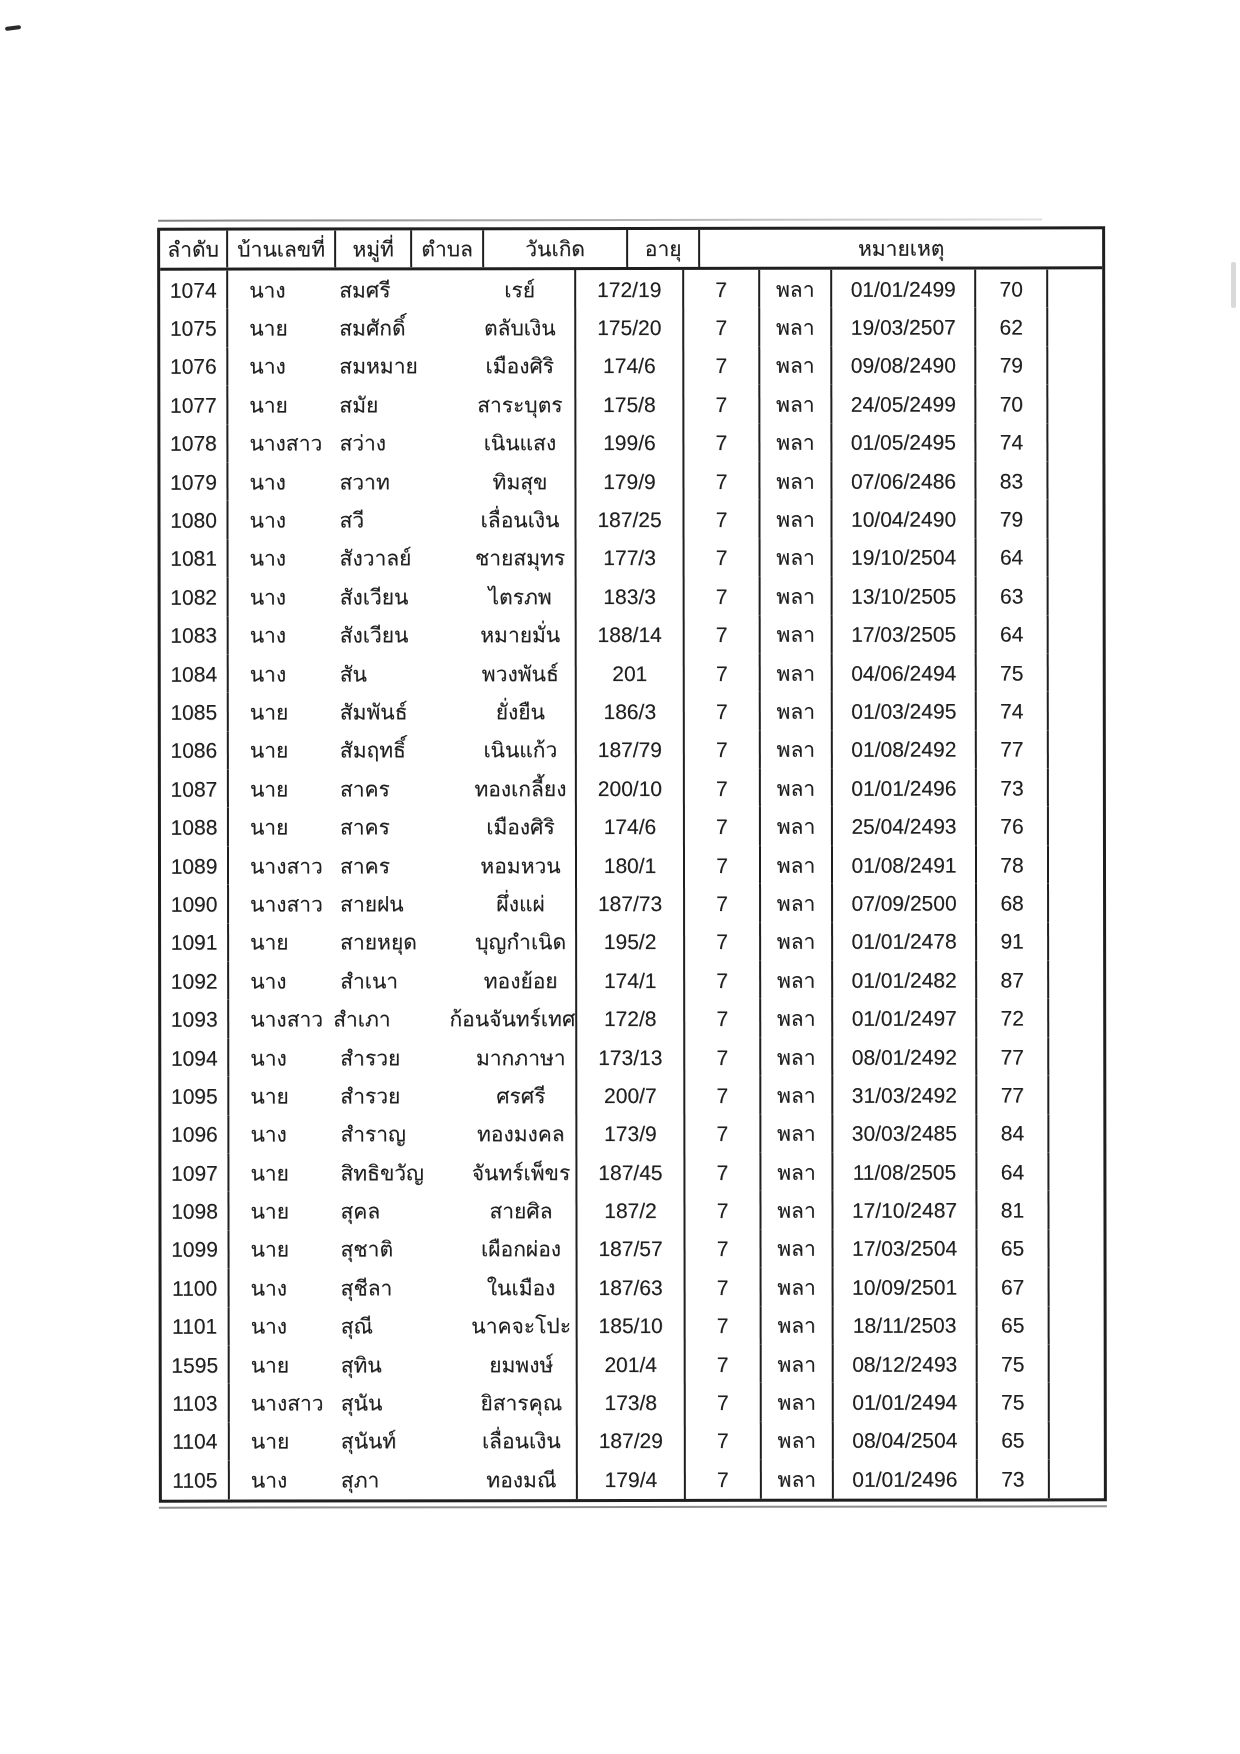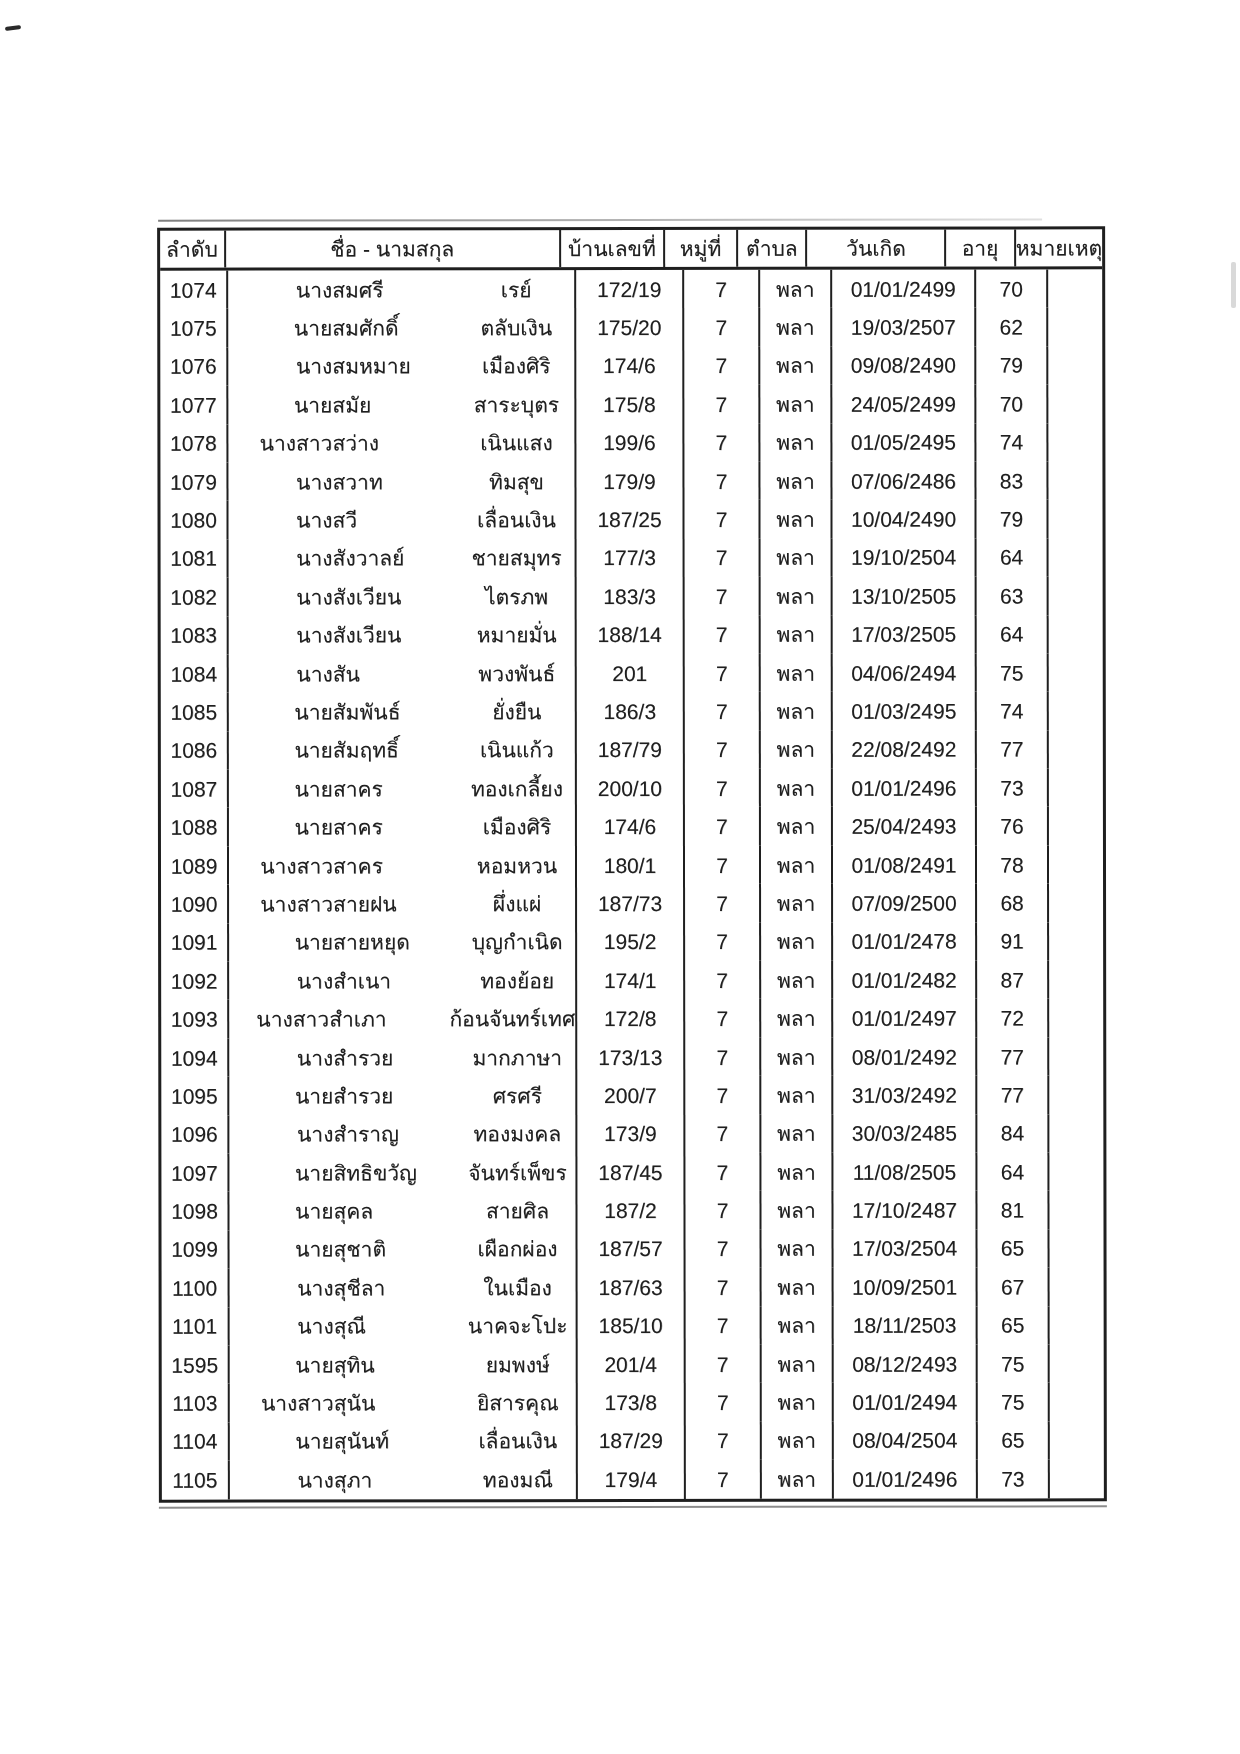--- a/index.html
+++ b/index.html
@@ -57,37 +57,36 @@
   .c-name{width:348px;justify-content:flex-start;}
   .c-house{width:108px;}
   .c-moo{width:76px;}
   .c-tambon{width:72px;}
   .c-dob{width:144px;}
   .c-age{width:72px;}
   .c-note{flex:1;}
 
   .thead .c-name{justify-content:center;}
 
-  .t-title{display:inline-block;width:104px;padding-left:14px;text-align:right;}
+  .t-title{display:inline-block;width:104px;padding-left:14px;text-align:left;margin-left:7px;}
   .t-first{display:inline-block;width:126px;text-align:left;}
   .t-last{display:inline-block;flex:1;text-align:center;}
 </style>
 </head>
 <body>
 
 <div class="page">
 
   <div class="artifact artifact-topleft"></div>
   <div class="artifact artifact-rightedge"></div>
   <div class="artifact artifact-smudge"></div>
 
   <div class="table">
     <div class="thead">
       <div class="cell c-no">ลำดับ</div>
-      <div class="cell c-name">ชื่อ - นามสกุล</div>
       <div class="cell c-house">บ้านเลขที่</div>
       <div class="cell c-moo">หมู่ที่</div>
       <div class="cell c-tambon">ตำบล</div>
       <div class="cell c-dob">วันเกิด</div>
       <div class="cell c-age">อายุ</div>
       <div class="cell c-note">หมายเหตุ</div>
     </div>
     <div class="tbody" id="tbody">
   <div class="trow">
     <div class="cell c-no">1074</div>
@@ -272,21 +271,21 @@
   <div class="trow">
     <div class="cell c-no">1086</div>
     <div class="cell c-name">
       <span class="t-title">นาย</span>
       <span class="t-first">สัมฤทธิ์</span>
       <span class="t-last">เนินแก้ว</span>
     </div>
     <div class="cell c-house">187/79</div>
     <div class="cell c-moo">7</div>
     <div class="cell c-tambon">พลา</div>
-    <div class="cell c-dob">22/08/2492</div>
+    <div class="cell c-dob">01/08/2492</div>
     <div class="cell c-age">77</div>
     <div class="cell c-note"></div>
   </div>
 
   <div class="trow">
     <div class="cell c-no">1087</div>
     <div class="cell c-name">
       <span class="t-title">นาย</span>
       <span class="t-first">สาคร</span>
       <span class="t-last">ทองเกลี้ยง</span>

